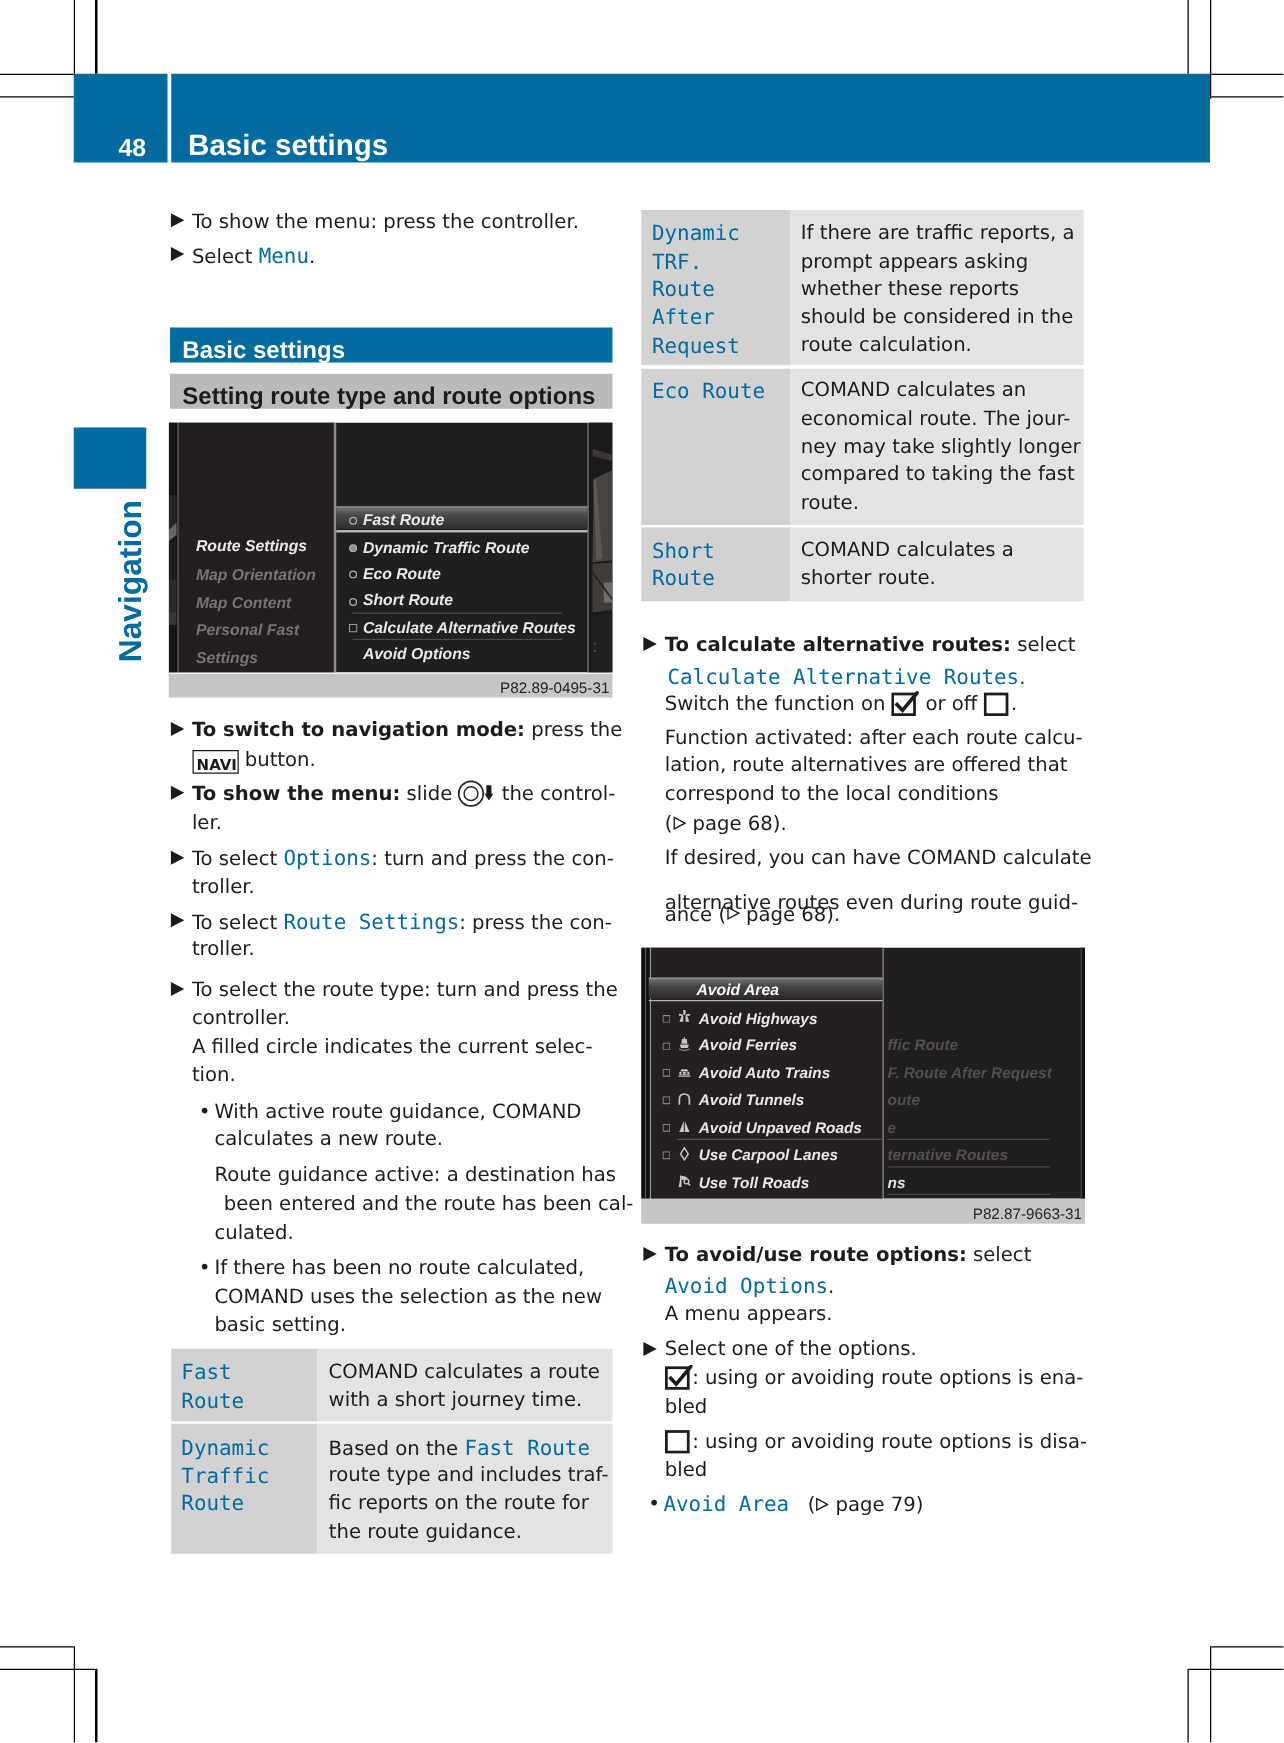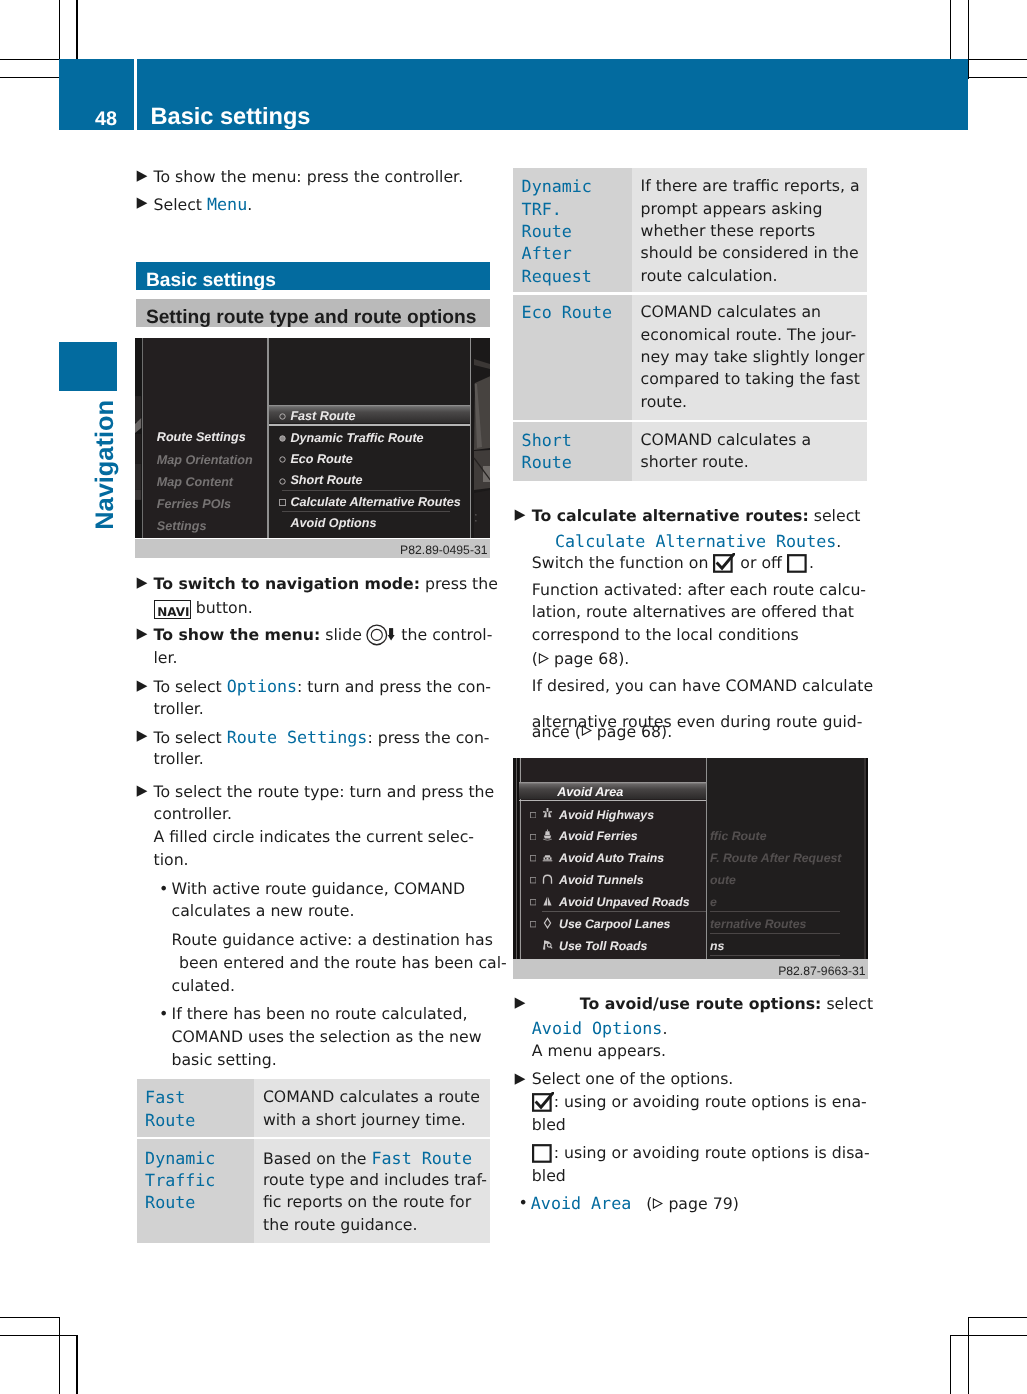--- a/index.html
+++ b/index.html
@@ -128,21 +128,21 @@
             <path d="M3 113 L19.3 112 L19.3 150 L3 152 Z" fill="#403c3a"></path>
             <rect x="12" y="128" width="7.3" height="16" fill="#706c69"></rect>
             <path d="M3 120 L19.3 142" stroke="#262322" stroke-width="1.3" fill="none"></path>
             <path d="M3 155 L19.3 152 L19.3 200 L3 200 Z" fill="#221f1f"></path>
             <rect x="4" y="176" width="1.6" height="1.6" fill="#4e4a4a"></rect>
             <rect x="4" y="182" width="1.6" height="1.6" fill="#4e4a4a"></rect>
           </svg></div>
         <div style="position: absolute; left: 21.4px; top: 91.7px; font-family: &quot;Liberation Sans&quot;, sans-serif; font-style: italic; font-weight: bold; font-size: 12.6px; line-height: 16px; white-space: nowrap; color: rgb(234, 232, 232);">Route Settings</div>
         <div style="position: absolute; left: 21.4px; top: 114px; font-family: &quot;Liberation Sans&quot;, sans-serif; font-style: italic; font-weight: bold; font-size: 12.6px; line-height: 16px; white-space: nowrap; color: rgb(118, 115, 115);">Map Orientation</div>
         <div style="position: absolute; left: 21.4px; top: 136.2px; font-family: &quot;Liberation Sans&quot;, sans-serif; font-style: italic; font-weight: bold; font-size: 12.6px; line-height: 16px; white-space: nowrap; color: rgb(118, 115, 115);">Map Content</div>
-        <div style="position: absolute; left: 21.4px; top: 158.4px; font-family: &quot;Liberation Sans&quot;, sans-serif; font-style: italic; font-weight: bold; font-size: 12.6px; line-height: 16px; white-space: nowrap; color: rgb(118, 115, 115);">Ferries POIs</div>
+        <div style="position: absolute; left: 21.4px; top: 158.4px; font-family: &quot;Liberation Sans&quot;, sans-serif; font-style: italic; font-weight: bold; font-size: 12.6px; line-height: 16px; white-space: nowrap; color: rgb(118, 115, 115);">Personal Fast</div>
         <div style="position: absolute; left: 21.4px; top: 180.6px; font-family: &quot;Liberation Sans&quot;, sans-serif; font-style: italic; font-weight: bold; font-size: 12.6px; line-height: 16px; white-space: nowrap; color: rgb(118, 115, 115);">Settings</div>
         <div style="position: absolute; left: 133.5px; top: 67.2px; width: 200.8px; height: 18.6px; background: linear-gradient(rgb(155, 155, 155) 0%, rgb(109, 109, 109) 10%, rgb(74, 72, 72) 40%, rgb(58, 56, 56) 75%, rgb(46, 44, 44) 100%);"></div>
         <div style="position: absolute; left: 133.5px; top: 86.6px; width: 200.8px; height: 1.4px; background: rgb(181, 181, 181);"></div>
         <div style="position: absolute; left: 143.5px; top: 75.7px; line-height: 0; font-size: 0px;"><svg width="7" height="7" viewBox="0 0 7 7">
             <circle cx="3.5" cy="3.5" r="2.7" fill="none" stroke="#b2aeae" stroke-width="1"></circle>
           </svg></div>
         <div style="position: absolute; left: 155px; top: 70.3px; font-family: &quot;Liberation Sans&quot;, sans-serif; font-style: italic; font-weight: bold; font-size: 12.6px; line-height: 16px; white-space: nowrap; color: rgb(233, 231, 231);">Fast Route</div>
         <div style="position: absolute; left: 143.5px; top: 97.3px; line-height: 0; font-size: 0px;"><svg width="7" height="7" viewBox="0 0 7 7">
             <circle cx="3.5" cy="3.5" r="2.7" fill="#8e8b8b" stroke="#b2aeae" stroke-width="1"></circle>
           </svg></div>
@@ -248,21 +248,21 @@
       <div class="tk" style="left: 513px; top: 422.4px; width: 119px; height: 58.8px;"></div>
       <div class="tv" style="left: 632px; top: 422.4px; width: 234.5px; height: 58.8px;"></div>
       <div class="ln" style="left: 521.6px; top: 428.8px;"><span class="m">Short</span></div>
       <div class="ln" style="left: 521.6px; top: 451.2px;"><span class="m">Route</span></div>
       <div class="ln" style="left: 640.6px; top: 428.8px;">COMAND&nbsp;calculates&nbsp;a</div>
       <div class="ln" style="left: 640.6px; top: 451.2px;">shorter&nbsp;route.</div>
       <div class="arw" style="left: 512.8px; top: 508.7px;"><svg width="13" height="13" viewBox="0 0 13 13">
           <path d="M1.7 0.6 L12.4 6.2 L1.7 11.8 Z" fill="#1c1c1c"></path>
         </svg></div>
       <div class="ln" style="left: 531.8px; top: 504.6px;"><b>To&nbsp;calculate&nbsp;alternative&nbsp;routes:</b>&nbsp;select</div>
-      <div class="ln" style="left: 555px; top: 529.7px;"><span class="m">Calculate&nbsp;Alternative&nbsp;Routes</span>.</div>
+      <div class="ln" style="left: 534px; top: 529.7px;"><span class="m">Calculate&nbsp;Alternative&nbsp;Routes</span>.</div>
       <div class="ln" style="left: 531.8px; top: 552.2px;">Switch&nbsp;the&nbsp;function&nbsp;on&nbsp;<span class="ic2"><svg width="22" height="20" viewBox="0 0 22 20">
             <rect x="1.1" y="2.2" width="17.5" height="16.5" fill="none" stroke="#1c1c1c" stroke-width="2.2"></rect>
             <path d="M4.6 10.6 L9.0 15.3 L21.0 0.9" fill="none" stroke="#1c1c1c" stroke-width="2.9" stroke-linecap="square"></path>
           </svg></span>&nbsp;or&nbsp;off&nbsp;<span class="ic2"><svg width="22" height="20" viewBox="0 0 22 20">
             <rect x="1.1" y="2.2" width="17.5" height="16.5" fill="none" stroke="#1c1c1c" stroke-width="2.2"></rect>
           </svg></span>.</div>
       <div class="ln" style="left: 531.8px; top: 578.5px;">Function&nbsp;activated:&nbsp;after&nbsp;each&nbsp;route&nbsp;calcu-</div>
       <div class="ln" style="left: 531.8px; top: 601.3px;">lation,&nbsp;route&nbsp;alternatives&nbsp;are&nbsp;offered&nbsp;that</div>
       <div class="ln" style="left: 531.8px; top: 624.2px;">correspond&nbsp;to&nbsp;the&nbsp;local&nbsp;conditions</div>
       <div class="ln" style="left: 531.8px; top: 648px;">(<span class="refic"><svg width="11" height="11" viewBox="0 0 11 11">
@@ -358,21 +358,21 @@
         <div style="position: absolute; left: 196.8px; top: 153.4px; width: 130px; height: 1px; background: rgb(74, 70, 70);"></div>
         <div style="position: absolute; left: 196.8px; top: 175.4px; width: 130px; height: 1px; background: rgb(74, 70, 70);"></div>
         <div style="position: absolute; left: 196.8px; top: 197.2px; width: 130px; height: 1px; background: rgb(74, 70, 70);"></div>
       </div>
       <div class="figcap" style="left: 513px; top: 959.2px; width: 355px; height: 19.8px;">
         <span>P82.87-9663-31</span>
       </div>
       <div class="arw" style="left: 512.8px; top: 997.1px;"><svg width="13" height="13" viewBox="0 0 13 13">
           <path d="M1.7 0.6 L12.4 6.2 L1.7 11.8 Z" fill="#1c1c1c"></path>
         </svg></div>
-      <div class="ln" style="left: 531.8px; top: 993px; margin-left: 48px;"><b>To&nbsp;avoid/use&nbsp;route&nbsp;options:</b>&nbsp;select</div>
+      <div class="ln" style="left: 531.8px; top: 993px;"><b>To&nbsp;avoid/use&nbsp;route&nbsp;options:</b>&nbsp;select</div>
       <div class="ln" style="left: 531.8px; top: 1017.2px;"><span class="m">Avoid&nbsp;Options</span>.</div>
       <div class="ln" style="left: 531.8px; top: 1040px;">A&nbsp;menu&nbsp;appears.</div>
       <div class="arw" style="left: 512.8px; top: 1072.5px;"><svg width="13" height="13" viewBox="0 0 13 13">
           <path d="M1.7 0.6 L12.4 6.2 L1.7 11.8 Z" fill="#1c1c1c"></path>
         </svg></div>
       <div class="ln" style="left: 531.8px; top: 1068.4px;">Select&nbsp;one&nbsp;of&nbsp;the&nbsp;options.</div>
       <div class="ln" style="left: 531.8px; top: 1091.3px;"><span class="ic2"><svg width="22" height="20" viewBox="0 0 22 20">
             <rect x="1.1" y="2.2" width="17.5" height="16.5" fill="none" stroke="#1c1c1c" stroke-width="2.2"></rect>
             <path d="M4.6 10.6 L9.0 15.3 L21.0 0.9" fill="none" stroke="#1c1c1c" stroke-width="2.9" stroke-linecap="square"></path>
           </svg></span>:&nbsp;using&nbsp;or&nbsp;avoiding&nbsp;route&nbsp;options&nbsp;is&nbsp;ena-</div>

